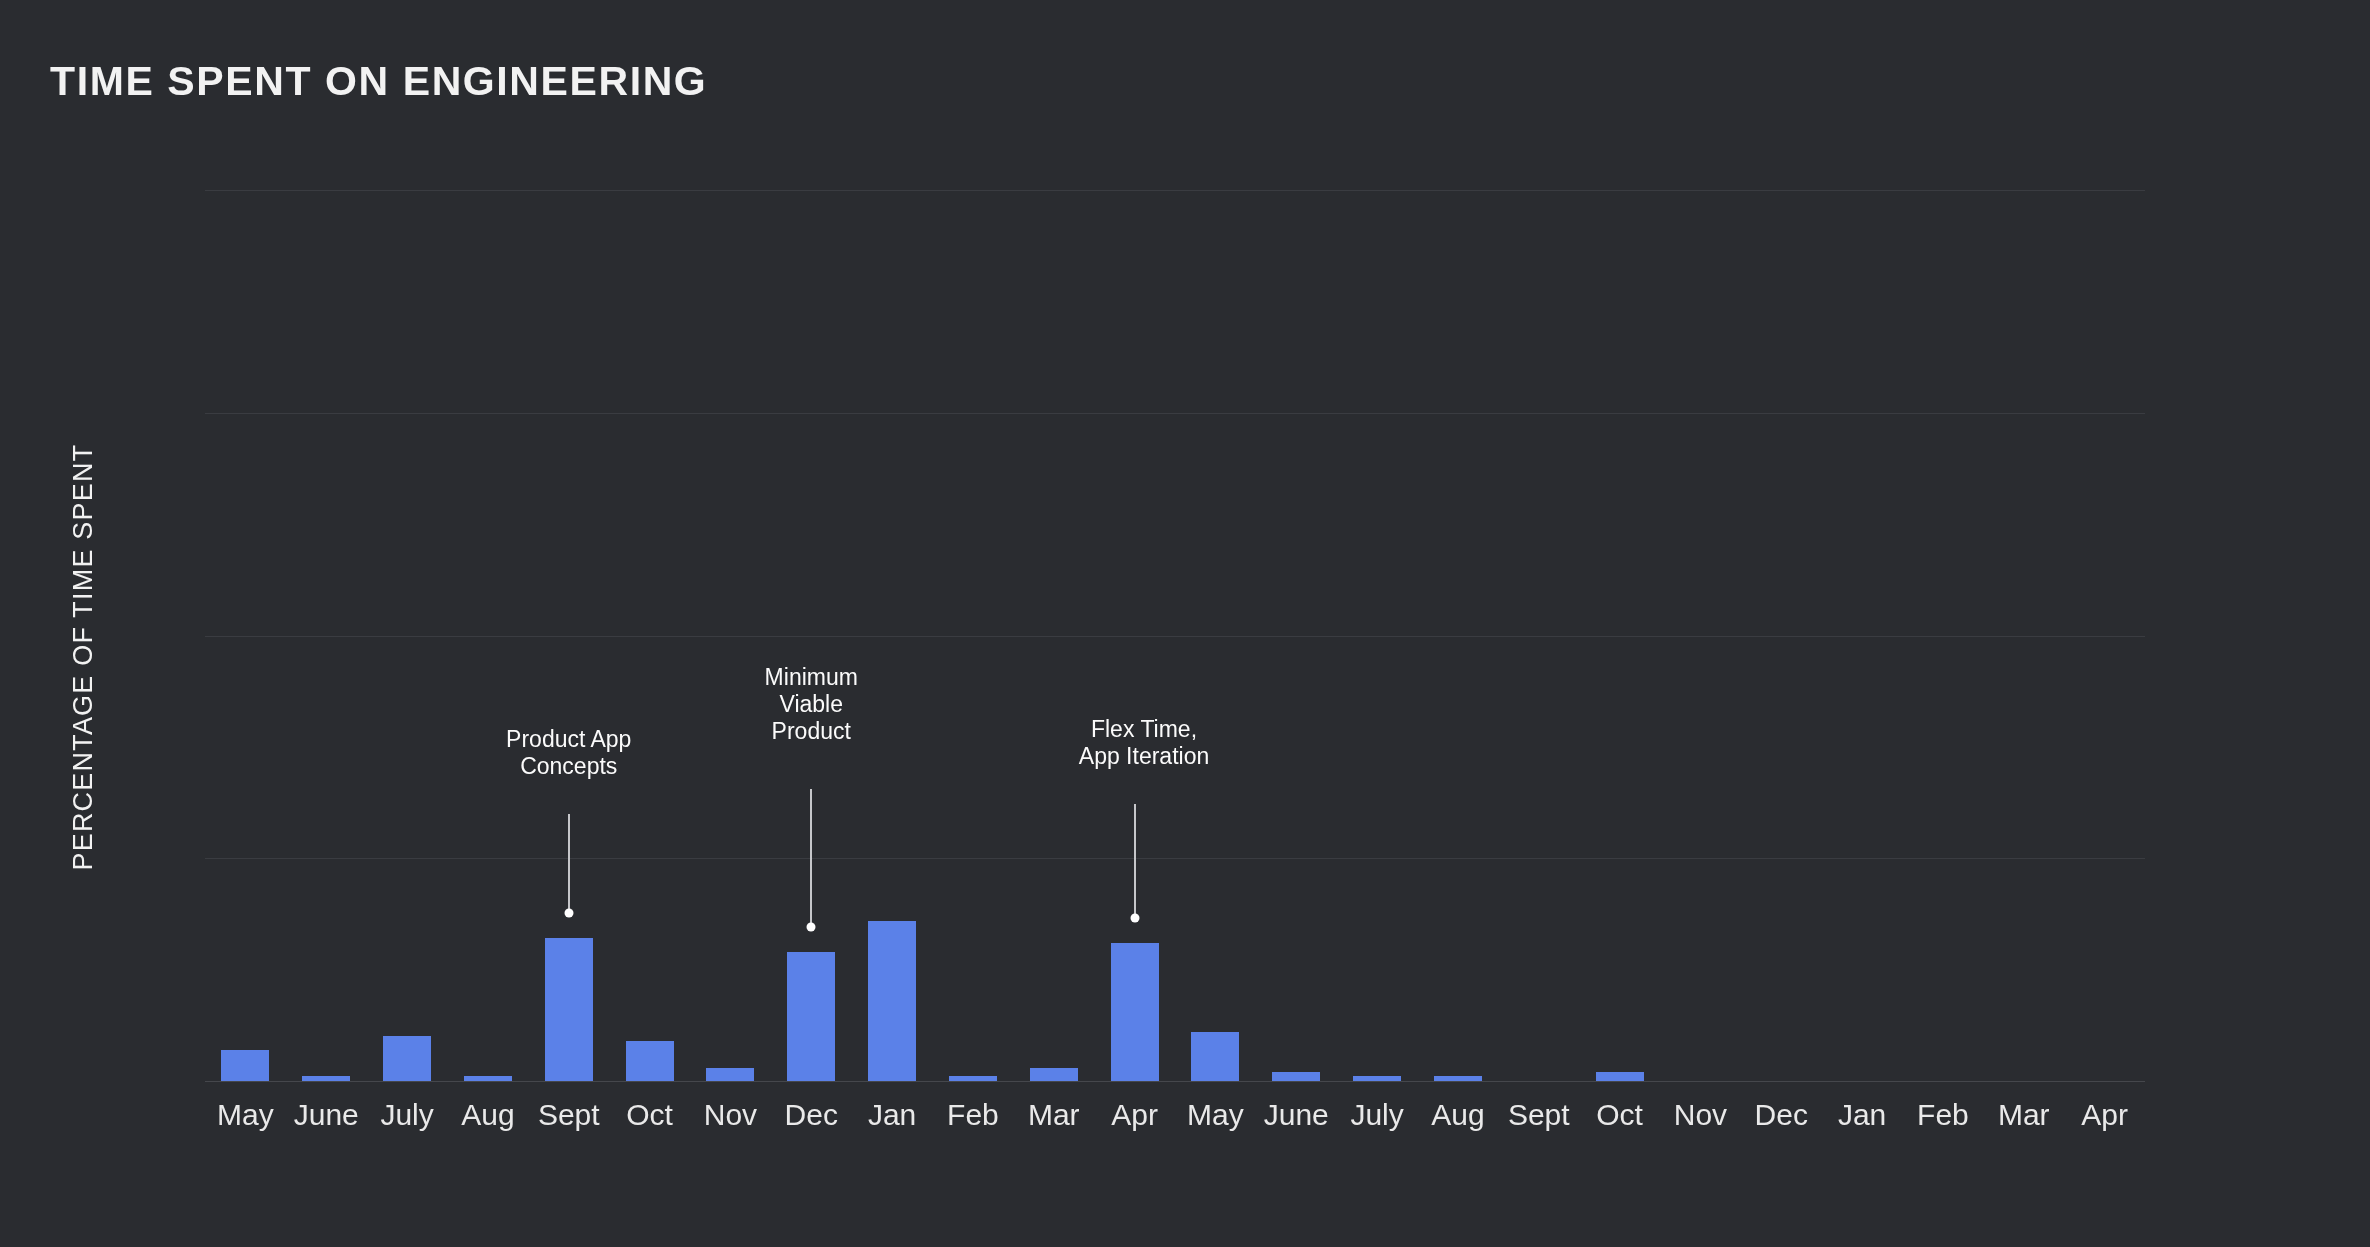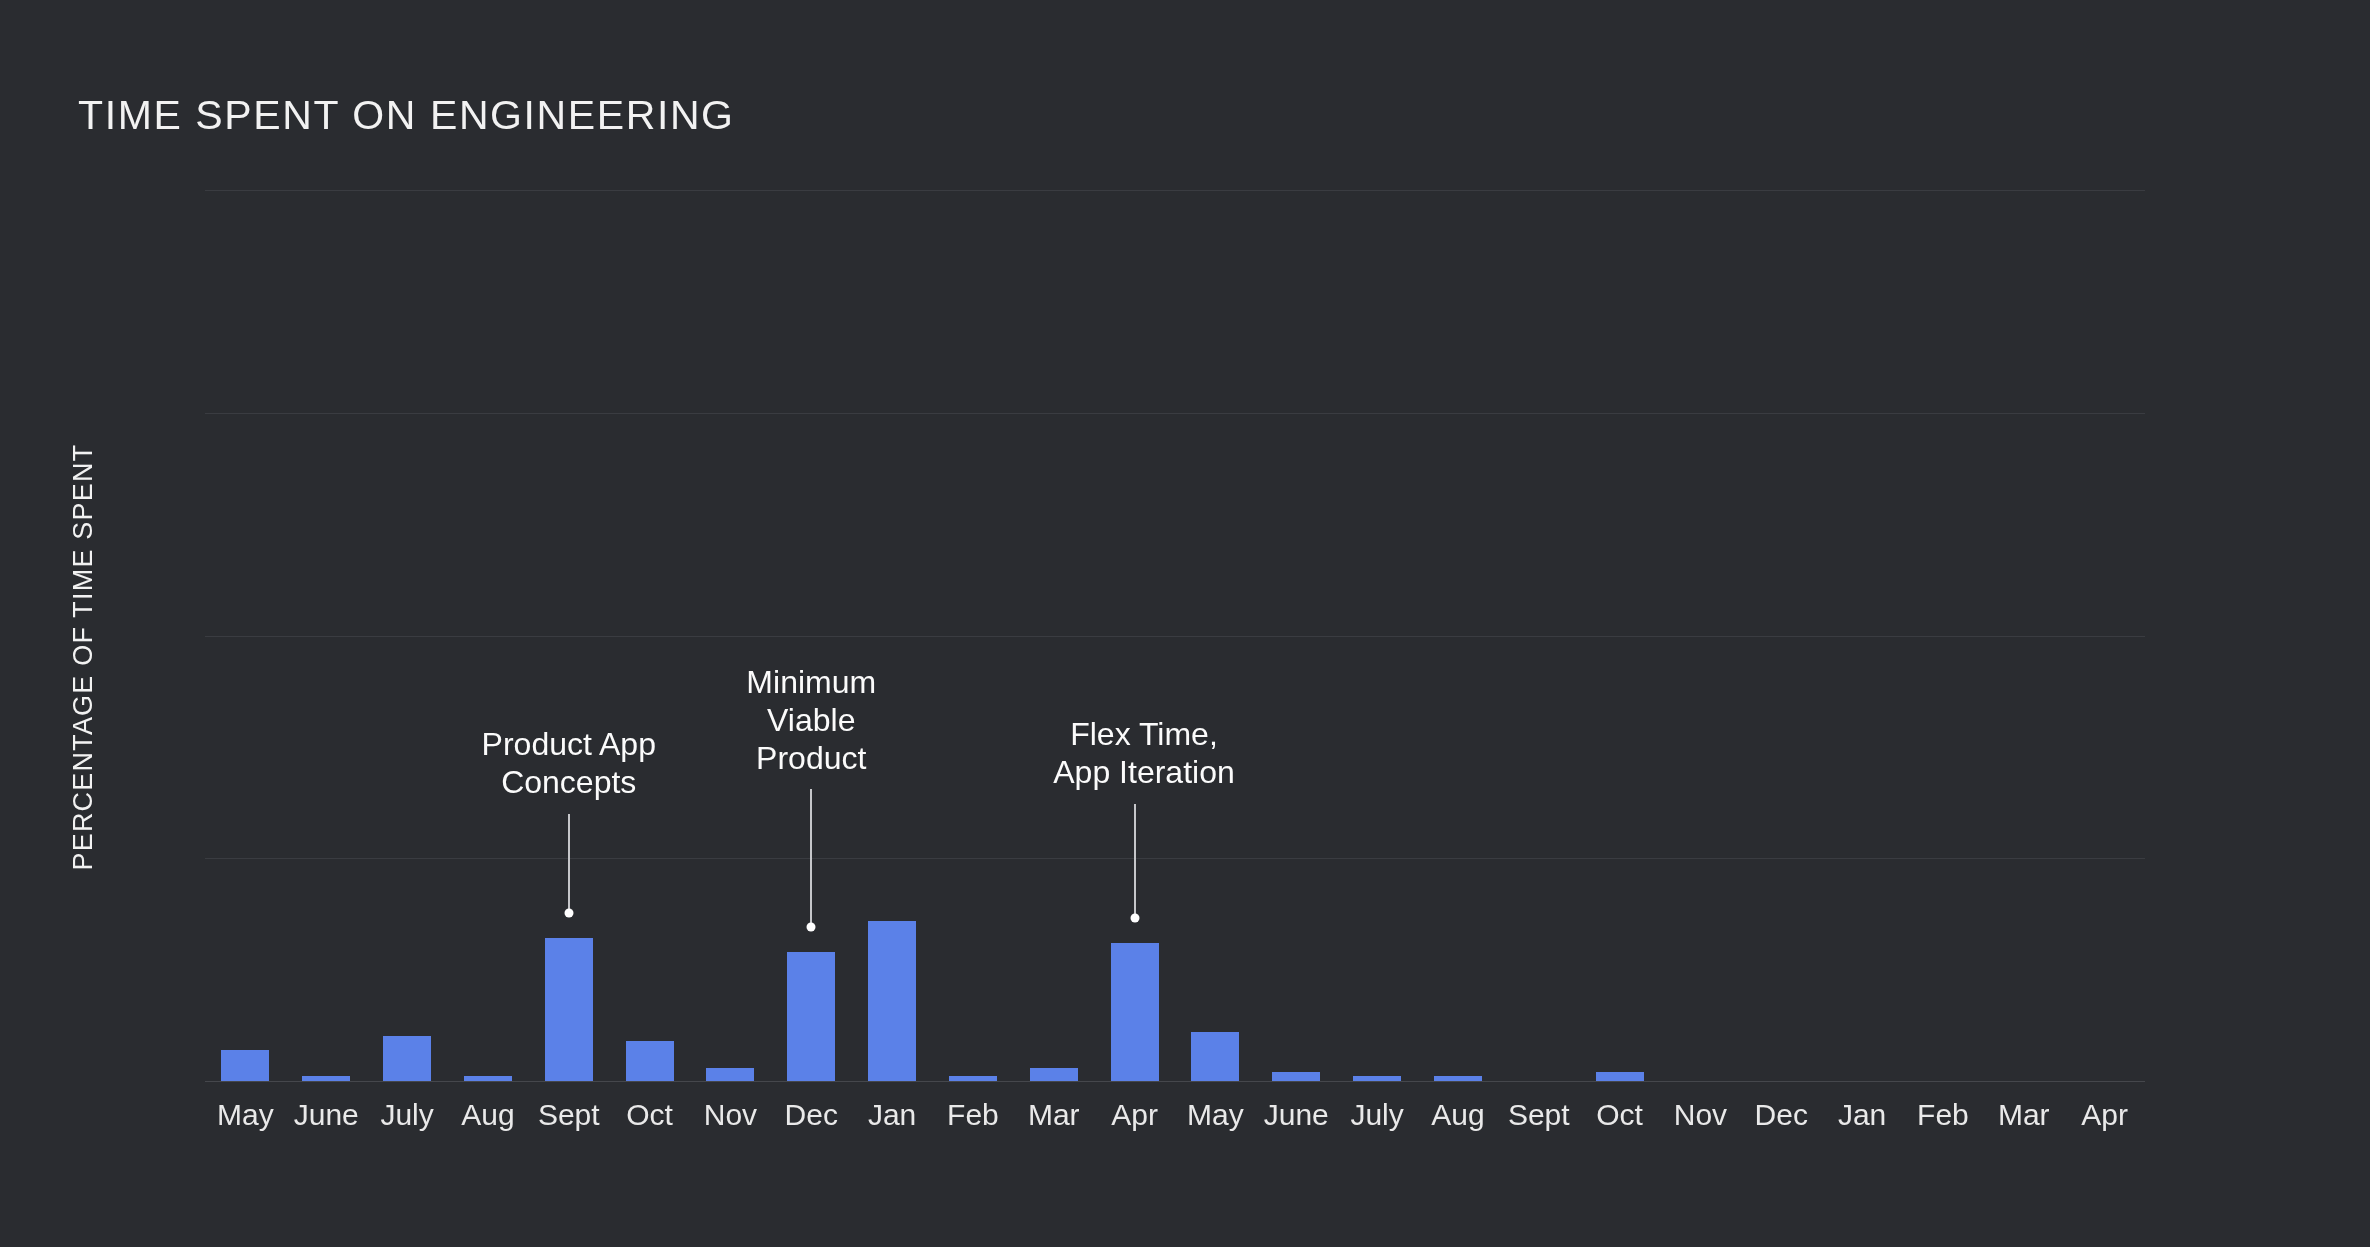--- a/index.html
+++ b/index.html
@@ -13,28 +13,27 @@
   #root {
     position: relative;
     width: 2370px;
     height: 1247px;
     background: #2a2c30;
   }
 
   
   #chart-title {
     position: absolute;
-    left: 78px;
+    left: 50px;
     top: 58px;
     font-size: 41px;
     letter-spacing: 1.6px;
     color: #f2f2f2;
-    font-weight: 400;
-    white-space: nowrap;
-    margin-top: 34px;
+    font-weight: 700;
+    white-space: nowrap;
   }
 
   
   #y-axis-title {
     position: absolute;
     left: -117px;
     top: 655px;
     width: 400px;
     text-align: center;
     transform: rotate(-90deg);
@@ -122,21 +121,21 @@
     width: 6px;
     height: 6px;
     border-radius: 50%;
     background: #c9cacd;
   }
 
   
   .annotation {
     position: absolute;
     text-align: center;
-    font-size: 32px;
+    font-size: 23px;
     line-height: 1.18;
     color: #fbfbfb;
     white-space: pre-line;
     transform: translateX(-50%);
   }
   .leader-line {
     position: absolute;
     width: 2px;
     background: #c6c7ca;
     transform: translateX(-50%);

